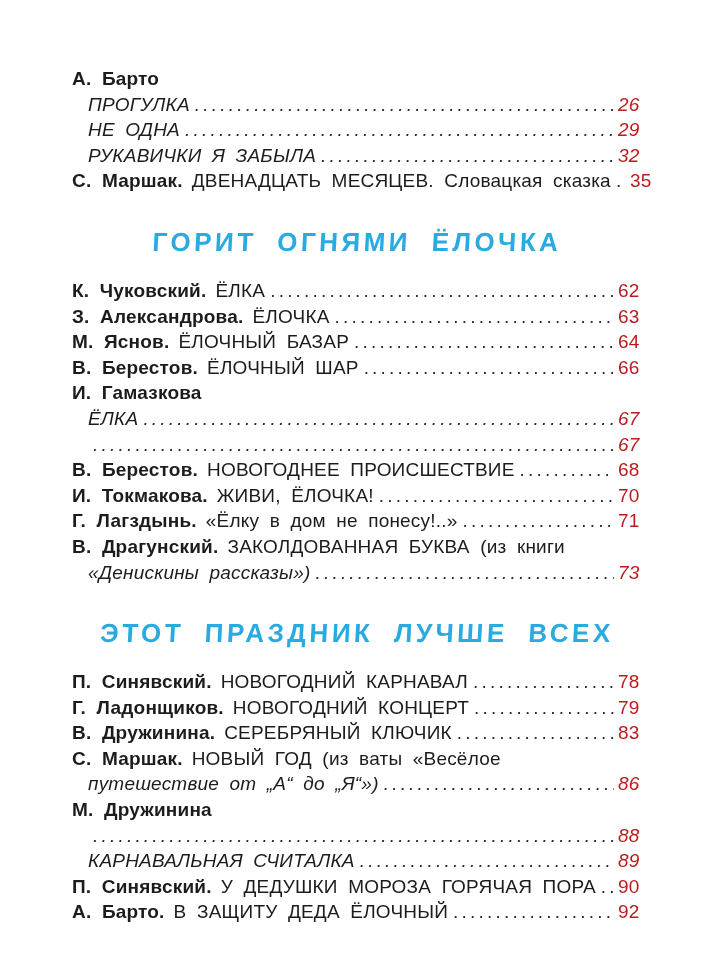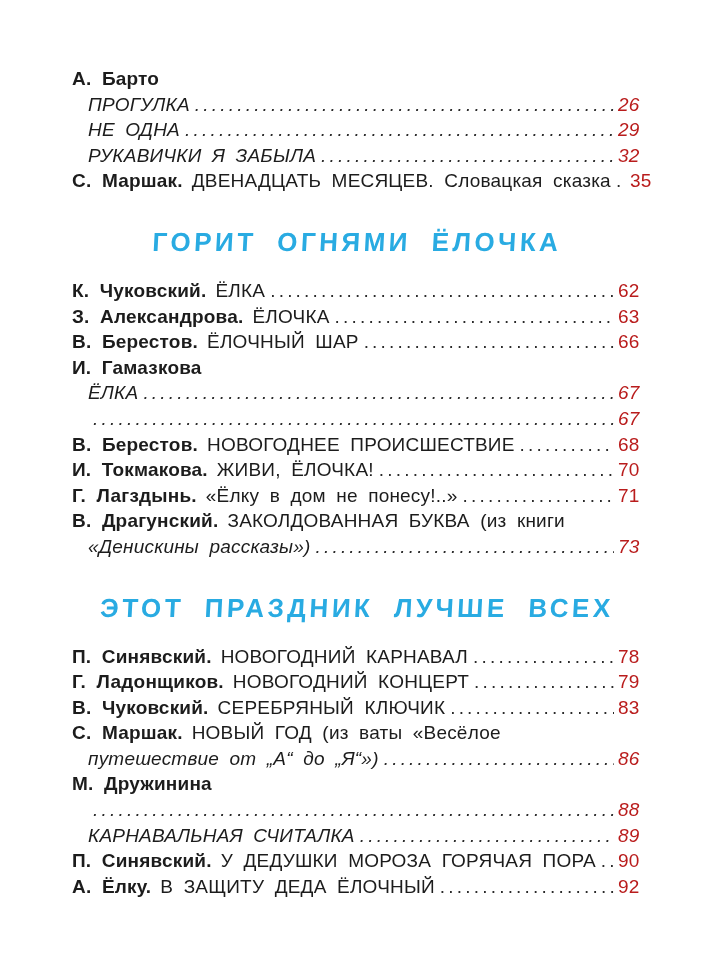--- a/index.html
+++ b/index.html
@@ -111,20 +111,26 @@
           <span class="leader"></span>
           <span class="page-num">62</span>
         </div>
         <div class="row">
           <span class="author">З. Александрова.</span>
           <span class="title">ЁЛОЧКА</span>
           <span class="leader"></span>
           <span class="page-num">63</span>
         </div>
         <div class="row">
+          <span class="author">М. Яснов.</span>
+          <span class="title">ЁЛОЧНЫЙ БАЗАР</span>
+          <span class="leader"></span>
+          <span class="page-num">64</span>
+        </div>
+        <div class="row">
           <span class="author">В. Берестов.</span>
           <span class="title">ЁЛОЧНЫЙ ШАР</span>
           <span class="leader"></span>
           <span class="page-num">66</span>
         </div>
         <div class="row">
           <span class="author">И. Гамазкова</span>
         </div>
         <div class="row indent">
           <span class="title">ЁЛКА</span>
@@ -171,21 +177,21 @@
           <span class="leader"></span>
           <span class="page-num">78</span>
         </div>
         <div class="row">
           <span class="author">Г. Ладонщиков.</span>
           <span class="title">НОВОГОДНИЙ КОНЦЕРТ</span>
           <span class="leader"></span>
           <span class="page-num">79</span>
         </div>
         <div class="row">
-          <span class="author">В. Чуковский.</span>
+          <span class="author">В. Дружинина.</span>
           <span class="title">СЕРЕБРЯНЫЙ КЛЮЧИК</span>
           <span class="leader"></span>
           <span class="page-num">83</span>
         </div>
         <div class="row">
           <span class="author">С. Маршак.</span>
           <span class="title">НОВЫЙ ГОД (из ваты «Весёлое</span>
         </div>
         <div class="row indent">
           <span class="title">путешествие от „А“ до „Я“»)</span>
@@ -204,20 +210,20 @@
           <span class="leader"></span>
           <span class="page-num">89</span>
         </div>
         <div class="row">
           <span class="author">П. Синявский.</span>
           <span class="title">У ДЕДУШКИ МОРОЗА ГОРЯЧАЯ ПОРА</span>
           <span class="leader"></span>
           <span class="page-num">90</span>
         </div>
         <div class="row">
-          <span class="author">А. Ёлку.</span>
+          <span class="author">А. Барто.</span>
           <span class="title">В ЗАЩИТУ ДЕДА ЁЛОЧНЫЙ</span>
           <span class="leader"></span>
           <span class="page-num">92</span>
         </div>
       </div>
     </div>
 </div>
 
 </body></html>

